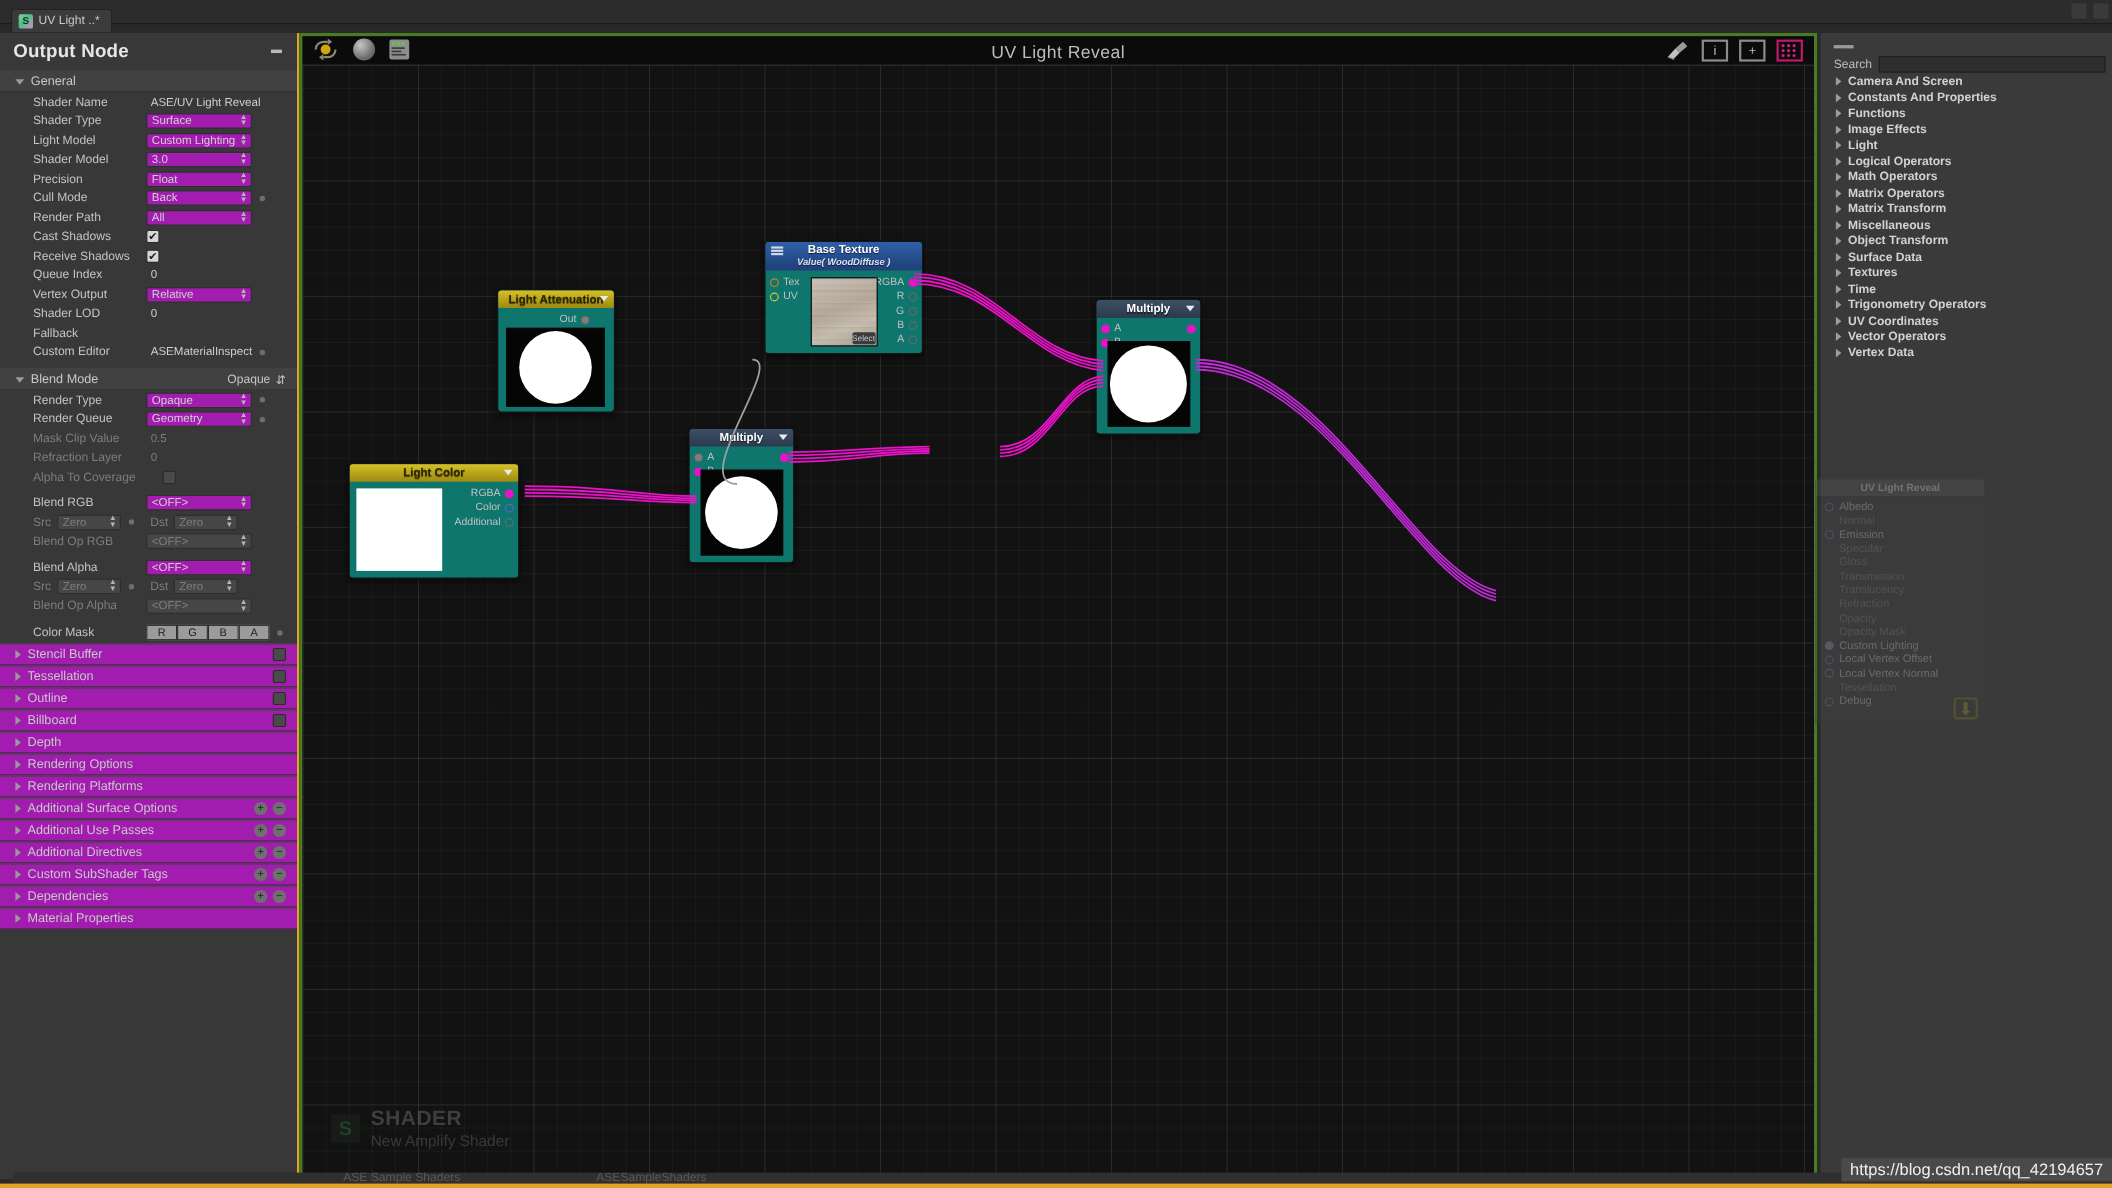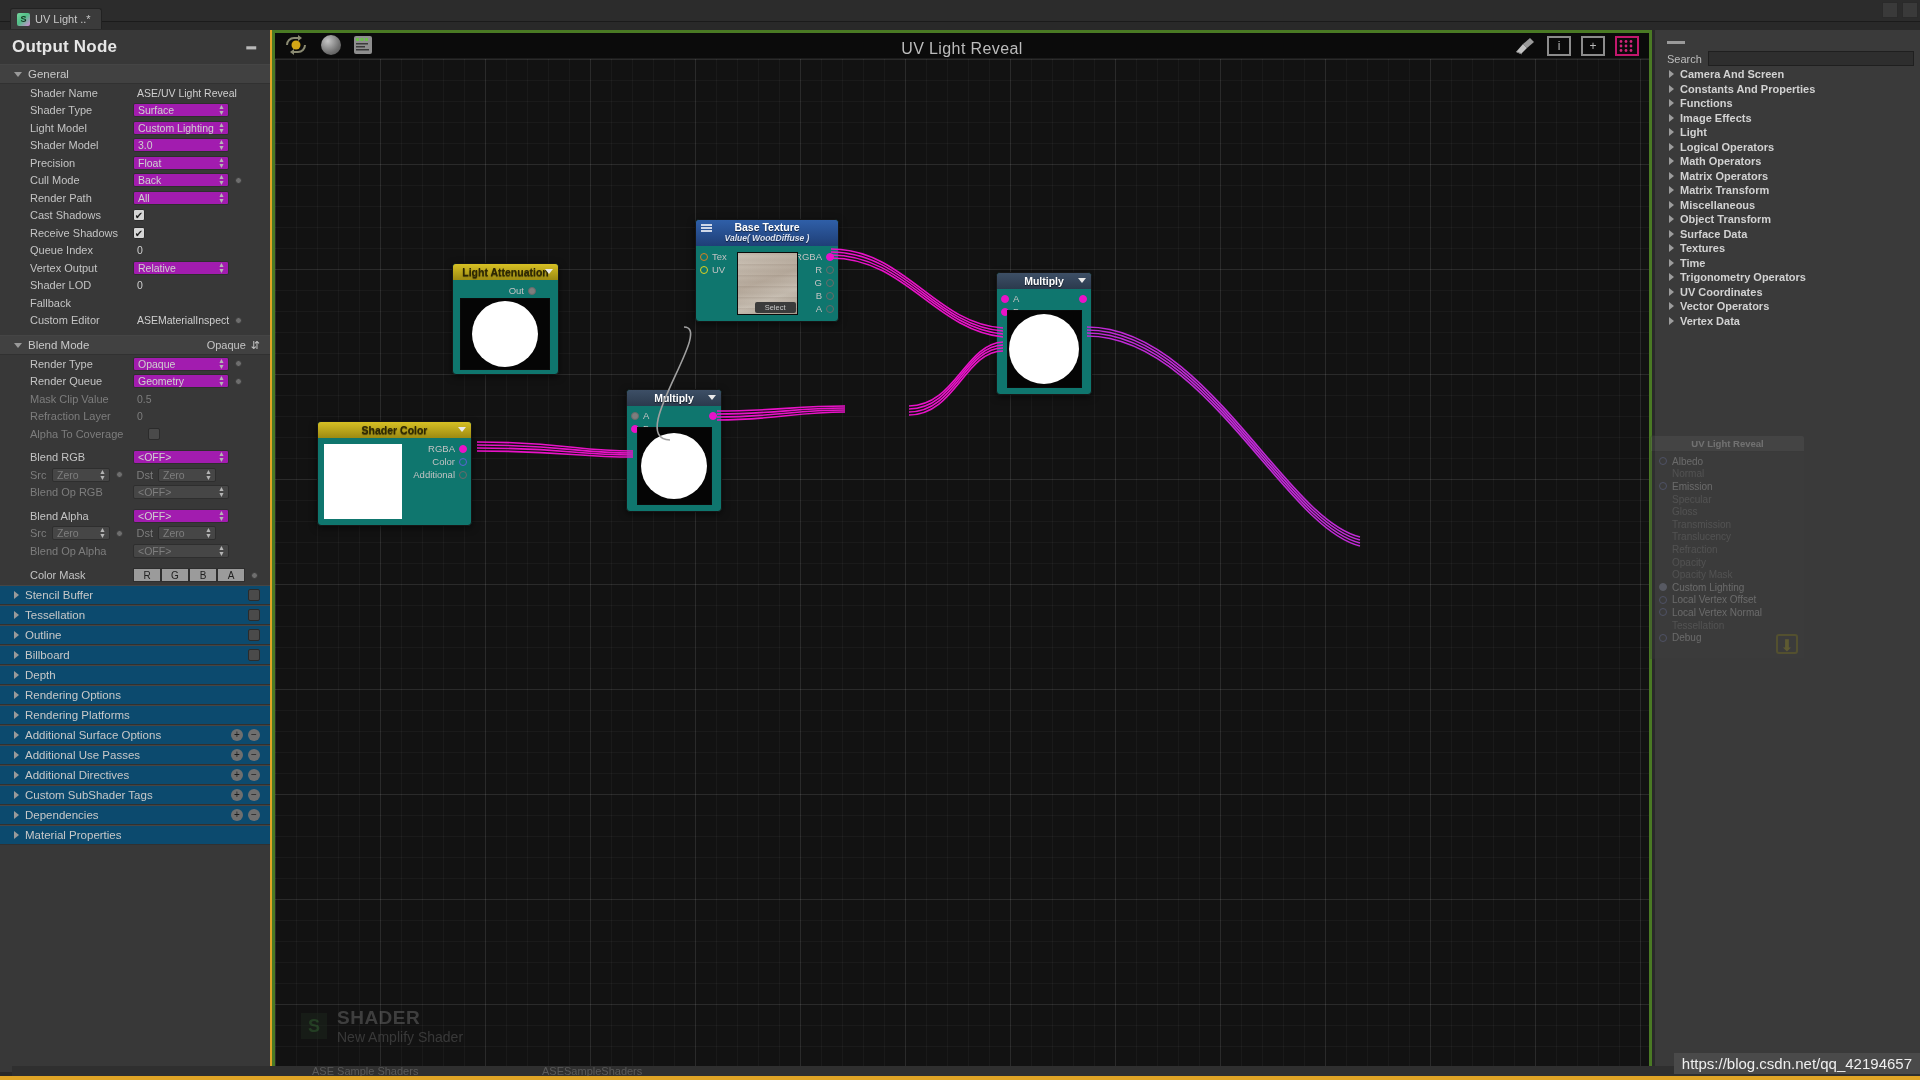--- a/index.html
+++ b/index.html
@@ -39,21 +39,21 @@
   }
   .panel-title {
     height: 34px; display: flex; align-items: center; justify-content: space-between;
     padding: 0 14px 0 12px; color: #e6e6e6; font-size: 17px; font-weight: bold;
     letter-spacing: .2px;
   }
   .panel-title .minus { color: #b9b9b9; font-size: 15px; line-height: 1; }
 
   .foldhdr {
     display: flex; align-items: center; gap: 6px; height: 20px;
-    padding-left: 14px; background: #0c4a6e; border-top: 1px solid #454545; border-bottom:1px solid #313131;
+    padding-left: 14px; background: #a21caf; border-top: 1px solid #454545; border-bottom:1px solid #313131;
     color: #c8c8c8; font-size: 11.5px;
   }
   .foldhdr.open { background: #414141; }
   .tri { width: 0; height: 0; border-left: 5px solid #9a9a9a; border-top: 4px solid transparent; border-bottom: 4px solid transparent; }
   .tri.down { border-left: 4px solid transparent; border-right: 4px solid transparent; border-top: 5px solid #9a9a9a; border-bottom: none; }
   .fold-right { margin-left: auto; margin-right: 10px; display: flex; align-items: center; gap: 5px; color:#c5c5c5; font-size: 11px;}
 
   .row { display: flex; align-items: center; height: 17.5px; padding-left: 30px; font-size: 11px; color: #c4c4c4; }
   .row.dim { color: #7d7d7d; }
   .row .lbl { width: 103px; flex: none; }
@@ -121,21 +121,21 @@
   .pin.gray { background: #7e7e7e; border-color: #6a6a6a; }
   .pin.orange { border-color: #d98020; }
   .pin.yellow { border-color: #ddd321; }
   .pin.blue { border-color: #5b63d6; }
   .pin.dim { border-color: #6a6a6a; }
   .prev { background: #050505; border: 1px solid #0a0a0a; position: relative; overflow: hidden; }
   .prev .circ { position: absolute; left: 50%; top: 50%; transform: translate(-50%,-50%); border-radius: 50%; background: #fff; }
   .wood { background:
       repeating-linear-gradient(180deg, rgba(120,105,92,.20) 0px, rgba(175,163,150,.08) 3px, rgba(150,138,125,.16) 7px, rgba(190,180,168,.05) 11px),
       linear-gradient(160deg,#cfc6ba,#b7aa9c 45%,#c9c0b4 70%,#a79a8c); }
-  .select-btn { position: absolute; right: 1px; bottom: 1px; background: #3b3b3b; color: #c9c9c9; font-size: 7.5px; padding: 1px 10px; border-radius: 2px; }
+  .select-btn { position: absolute; right: 1px; bottom: 1px; background: #3b3b3b; color: #c9c9c9; font-size: 7.5px; padding: 1px 0; border-radius: 2px; }
 
   
   .palette { position: absolute; left: 1655px; top: 30px; width: 265px; height: 1042px; background: #3a3a3a; }
   .pal-grip { width: 18px; height: 3px; background: #9a9a9a; margin: 11px 0 6px 12px; }
   .pal-search { display: flex; align-items: center; gap: 6px; padding: 0 6px 0 12px; height: 17px; }
   .pal-search span { color: #bdbdbd; font-size: 11px; }
   .pal-search .field { flex: 1; height: 15px; background: #2e2e2e; border: 1px solid #1f1f1f; }
   .pal-item { display: flex; align-items: center; gap: 6px; height: 14.5px; padding-left: 14px; color: #d2d2d2; font-size: 11px; font-weight: bold; }
   .pal-item .tri { border-left-color: #9d9d9d; }
 
@@ -575,21 +575,21 @@
           <span class="pin gray"></span>
         </div>
         <div class="prev" style="margin:1px 8px 0 7px; height:72px;">
           <div class="circ" style="width:66px;height:66px;"></div>
         </div>
       </div>
     </div>
 
     <div class="node" style="left:42px; top:388px; width:155px;">
       <div class="node-hdr gold">
-        <span>Shader Color</span>
+        <span>Light Color</span>
         <span class="caret"></span>
       </div>
       <div class="node-body">
         <div style="position:absolute; right:4px; top:4px; width:76px;">
           <div class="port out">
             <span>RGBA</span>
             <span class="pin mag"></span>
           </div>
           <div class="port out">
             <span>Color</span>

